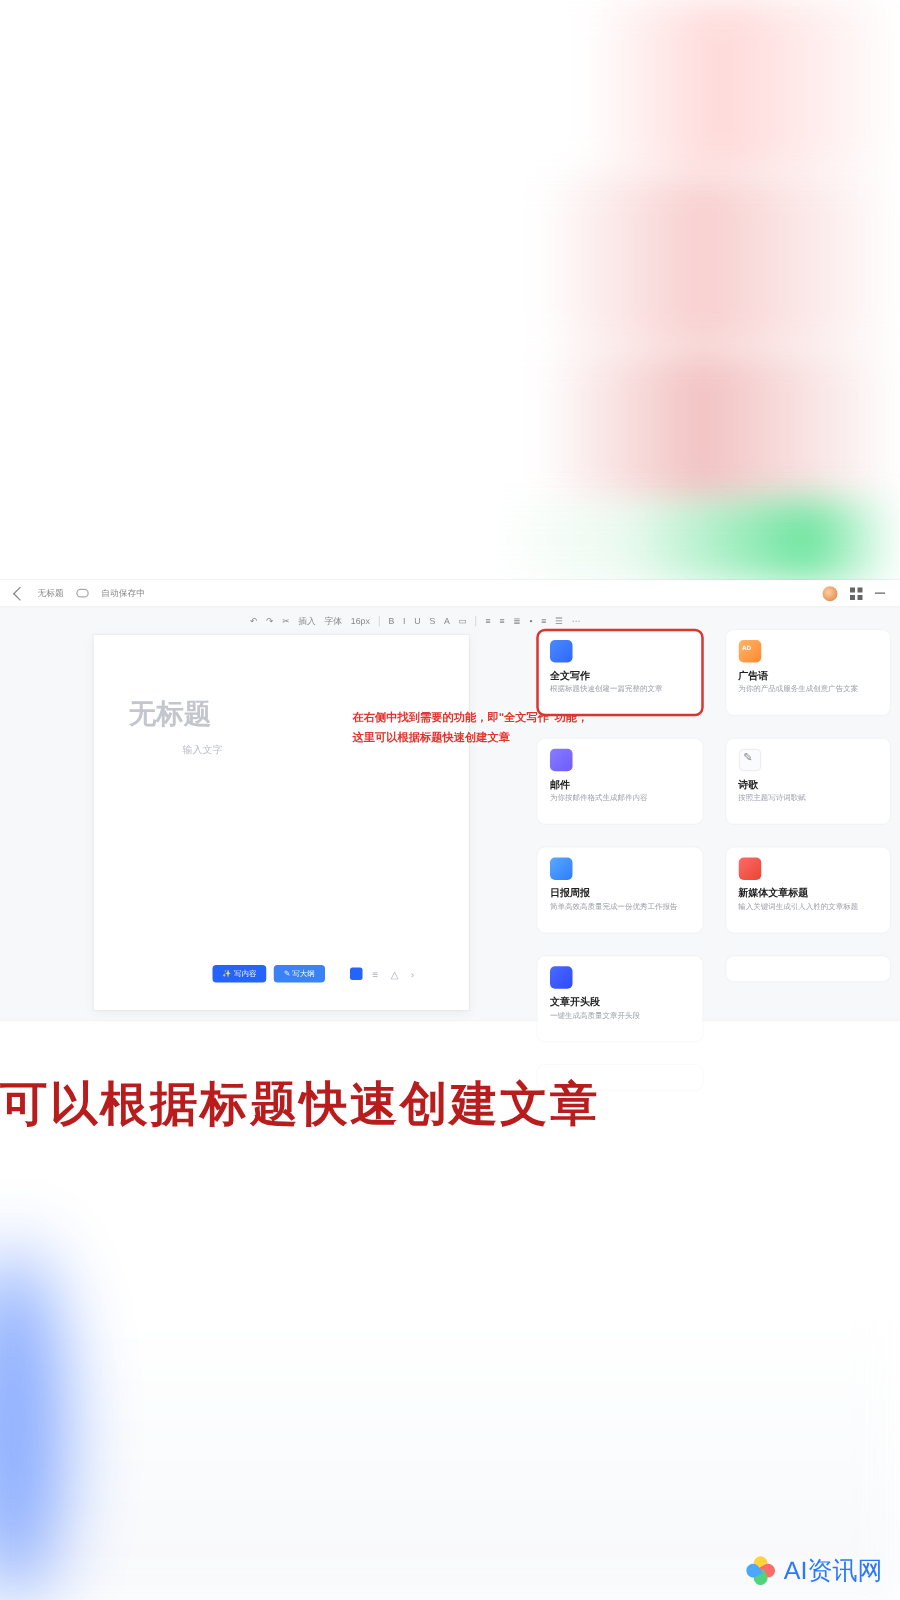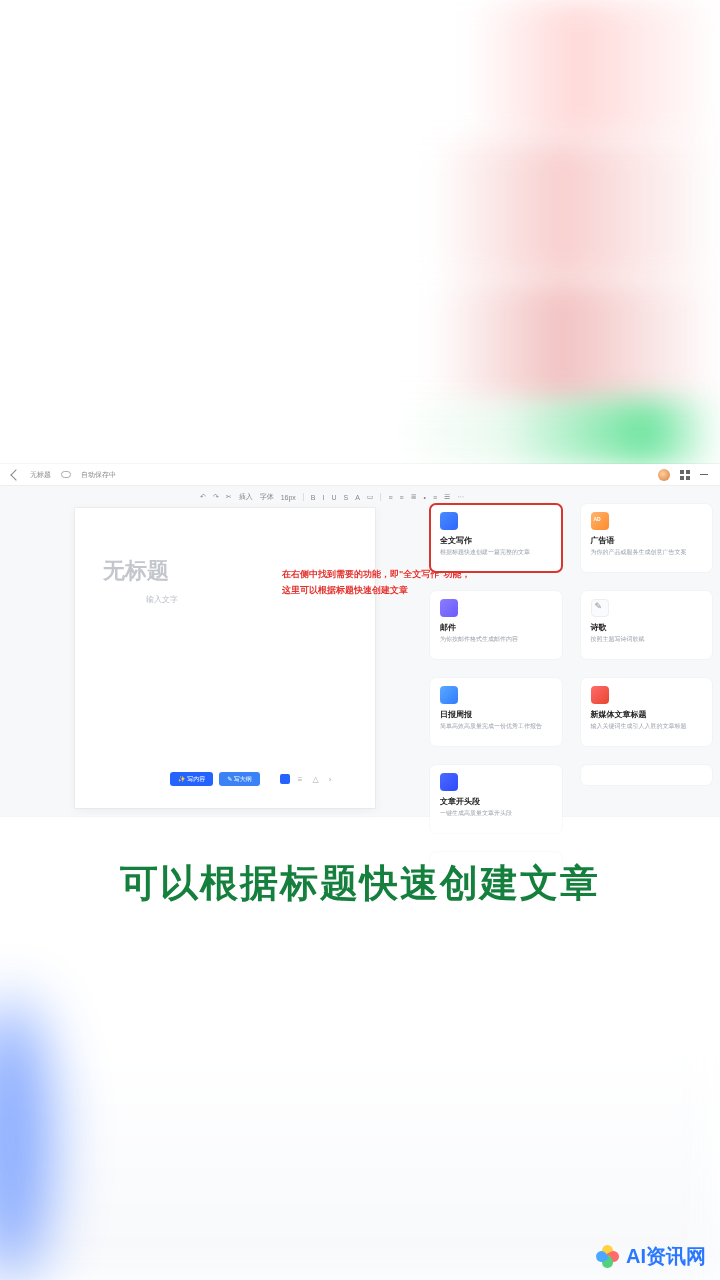--- a/index.html
+++ b/index.html
@@ -65,24 +65,24 @@
   .ic-cyan   { background:linear-gradient(135deg,#3fd0ff,#1aa8e8); }
   .ic-purple { background:linear-gradient(135deg,#8a7cff,#6c5cff); }
   .ic-blue2  { background:linear-gradient(135deg,#5aa9ff,#2f7cff); }
   .ic-white  { background:#fafbff; border:1px solid #eee; position:relative; }
   .ic-white::after { content:"✎"; position:absolute; left:3px; top:1px; font-size:9px; color:#888; }
   .ic-red    { background:linear-gradient(135deg,#ff6b6b,#e8452f); }
   .ic-navy   { background:linear-gradient(135deg,#4a6bff,#2e49ff); }
   .ic-red2   { background:linear-gradient(135deg,#ff5a5a,#e33434); }
 
   
-  .caption { position:absolute; left:0; right:0; top:858px; text-align:center; font-size:38px; font-weight:900; letter-spacing:2px; color:#15803d; }
-
-  
-  .wm { position:absolute; right:14px; bottom:10px; display:flex; align-items:center; gap:6px; font-size:20px; font-weight:700; color:#2a78ff; }
+  .caption { position:absolute; left:0; right:0; top:858px; font-size:38px; font-weight:900; letter-spacing:2px; color:#b91c1c; }
+
+  
+  .wm { position:absolute; right:14px; bottom:10px; display:flex; align-items:center; gap:6px; font-size:20px; font-weight:400; color:#2a78ff; }
   .wm .logo { width:24px; height:24px; position:relative; }
   .wm .petal { position:absolute; width:11px; height:11px; border-radius:50% 50% 50% 0; }
   .p1 { background:#ffd23f; top:0; left:6px; transform:rotate(-30deg); }
   .p2 { background:#ff6b6b; top:6px; left:12px; transform:rotate(60deg); }
   .p3 { background:#52d27a; top:12px; left:6px; transform:rotate(150deg); }
   .p4 { background:#4aa8ff; top:6px; left:0; transform:rotate(240deg); }
 </style>
 </head>
 <body>
 

